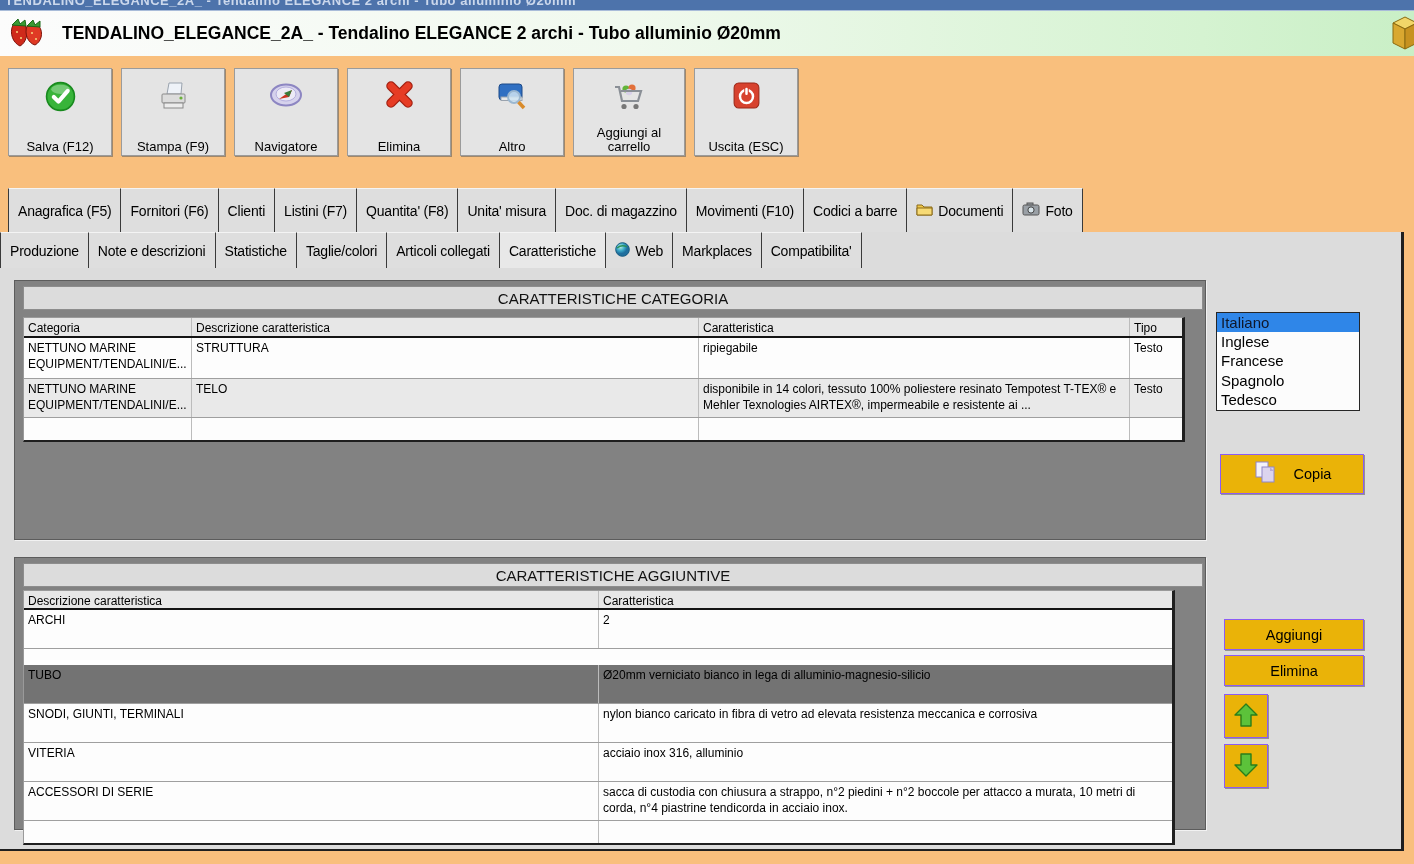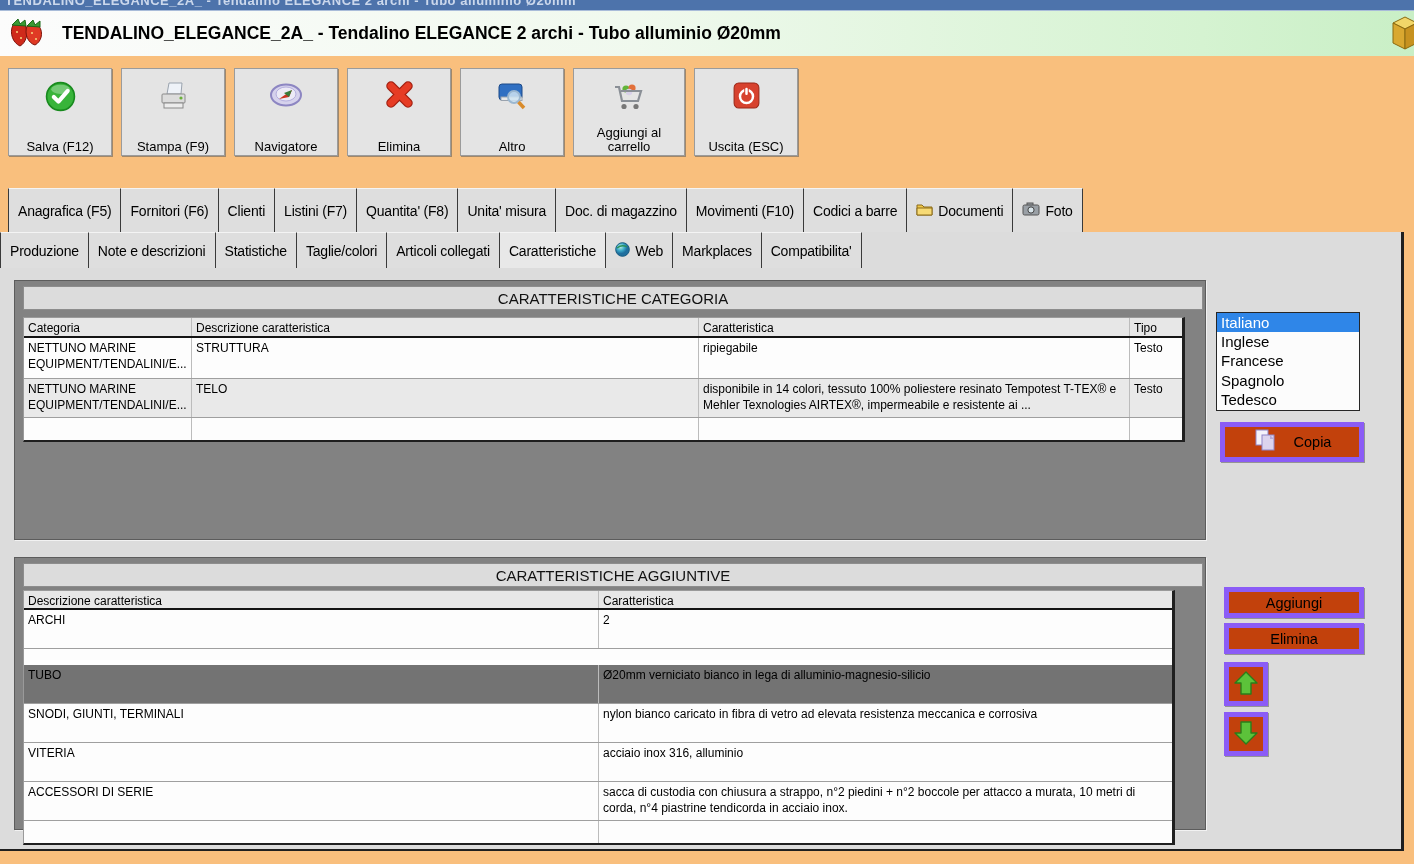--- a/index.html
+++ b/index.html
@@ -57,24 +57,24 @@
   .cell{padding:2px 4px;font-size:12px;line-height:1.35;border-right:1px solid #bcbcbc;
     box-sizing:border-box;overflow:hidden;}
   .cell:last-child{border-right:none;}
   .h18{height:18px;} .h40{height:40px;} .h38{height:38px;} .h22{height:22px;} .h17{height:17px;}
   .c1{width:168px;} .c2{width:507px;} .c3{width:431px;} .c4{flex:1;}
   .d1{width:575px;} .d2{flex:1;}
   
   .listbox{position:absolute;left:1216px;top:80px;width:144px;height:99px;background:#fcfcfc;
     border:1px solid #262626;box-sizing:border-box;font-size:15px;overflow:hidden;}
   .listbox .item{height:19.2px;line-height:19.2px;padding-left:4px;cursor:default;}
-  .listbox .item.sel{background:#2F86E8;color:#ffffff;}
-  .btn{position:absolute;background:#c2410c;border:5px solid #8b5cf6;
+  .listbox .item.sel{background:#2F86E8;color:#0f172a;}
+  .btn{position:absolute;background:#eab308;border:1px solid #8b5cf6;
     box-shadow:1px 1px 0 rgba(90,90,90,.55);box-sizing:border-box;
-    display:flex;align-items:center;justify-content:center;font-size:14.5px;cursor:default;}
+    display:flex;align-items:center;justify-content:center;font-size:14.5px;cursor:default;margin-top:32px;}
   #copiaBtn{left:1220px;top:190px;width:144px;height:40px;gap:16px;}
   #addBtn{left:1224px;top:355px;width:140px;height:31px;}
   #delBtn{left:1224px;top:391px;width:140px;height:31px;}
   #upBtn{left:1224px;top:430px;width:44px;height:44px;}
   #downBtn{left:1224px;top:480px;width:44px;height:44px;}
 </style>
 </head>
 <body>
 
 <div class="titlebar">

